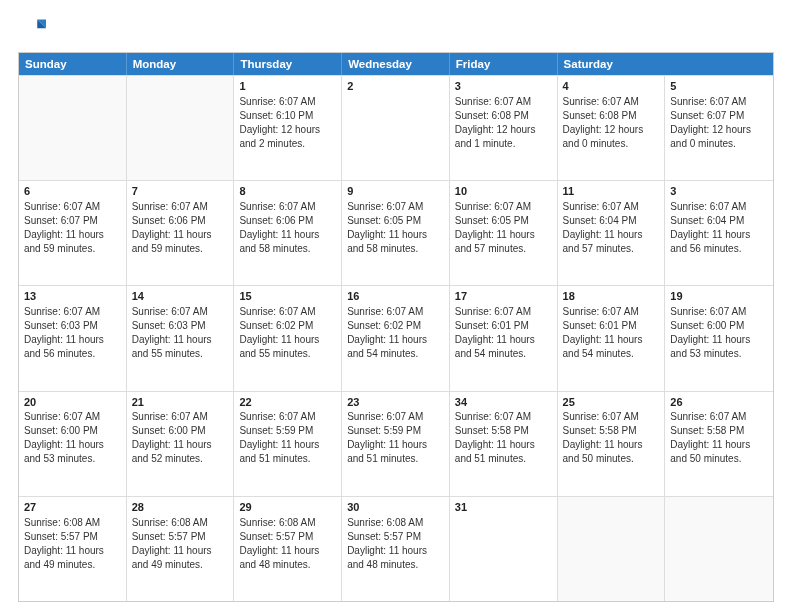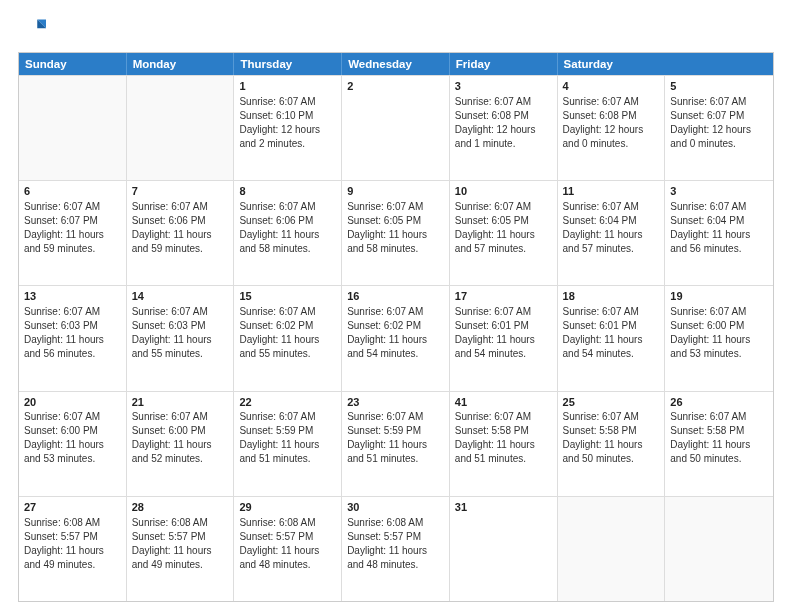--- a/index.html
+++ b/index.html
@@ -297,21 +297,21 @@
 and 51 minutes.</div>
           </div>
           <div class="cal-cell">
             <span class="cell-day">23</span>
             <div class="cell-detail">Sunrise: 6:07 AM
 Sunset: 5:59 PM
 Daylight: 11 hours
 and 51 minutes.</div>
           </div>
           <div class="cal-cell">
-            <span class="cell-day">41</span>
+            <span class="cell-day">34</span>
             <div class="cell-detail">Sunrise: 6:07 AM
 Sunset: 5:58 PM
 Daylight: 11 hours
 and 51 minutes.</div>
           </div>
           <div class="cal-cell">
             <span class="cell-day">25</span>
             <div class="cell-detail">Sunrise: 6:07 AM
 Sunset: 5:58 PM
 Daylight: 11 hours

